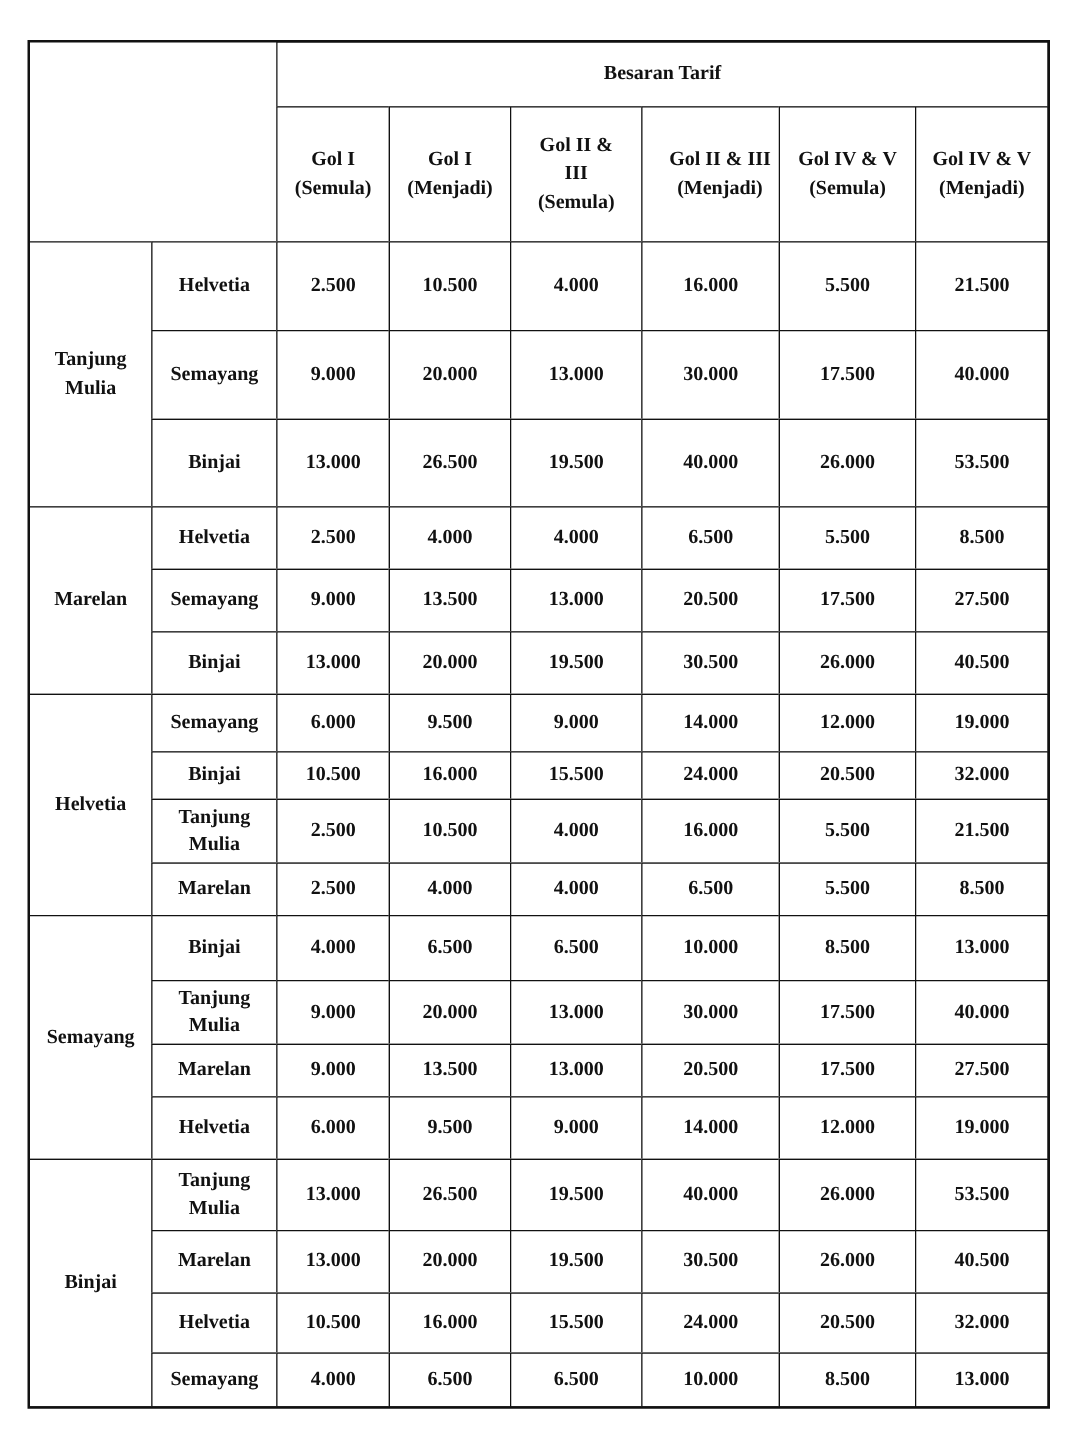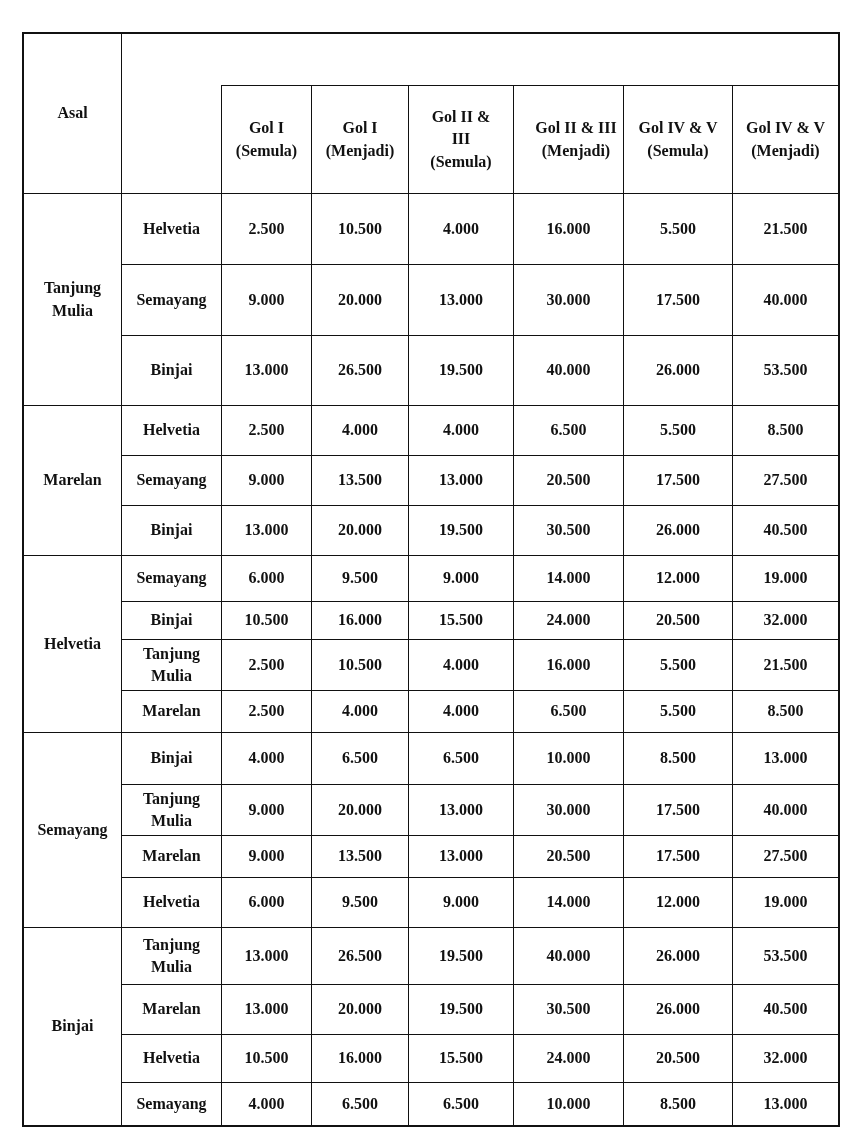--- a/index.html
+++ b/index.html
@@ -9,22 +9,22 @@
     .cell { position: absolute; box-sizing: border-box; border: 1px solid #111;
             display: flex; align-items: center; justify-content: center; text-align: center;
             font-weight: bold; font-size: 16px; line-height: 1.4; background: #fff; padding: 0 2px; }
     .cell span { white-space: pre-line; }
     .frame { position: absolute; border: 2px solid #111; box-sizing: border-box; pointer-events: none; }
   </style>
 </head>
 <body>
 
 <div id="tbl">
-    <div class="cell" style="left: 23px; top: 33px; width: 99px; height: 161px;">
-      <span>Asal</span>
+    <div class="cell" style="left: 221px; top: 33px; width: 618px; height: 53px;">
+      <span>Besaran Tarif</span>
     </div>
     <div class="cell" style="left: 221px; top: 85px; width: 91px; height: 109px;">
       <span>Gol I
 (Semula)</span>
     </div>
     <div class="cell" style="left: 311px; top: 85px; width: 98px; height: 109px;">
       <span>Gol I
 (Menjadi)</span>
     </div>
     <div class="cell" style="left: 408px; top: 85px; width: 106px; height: 109px;">

